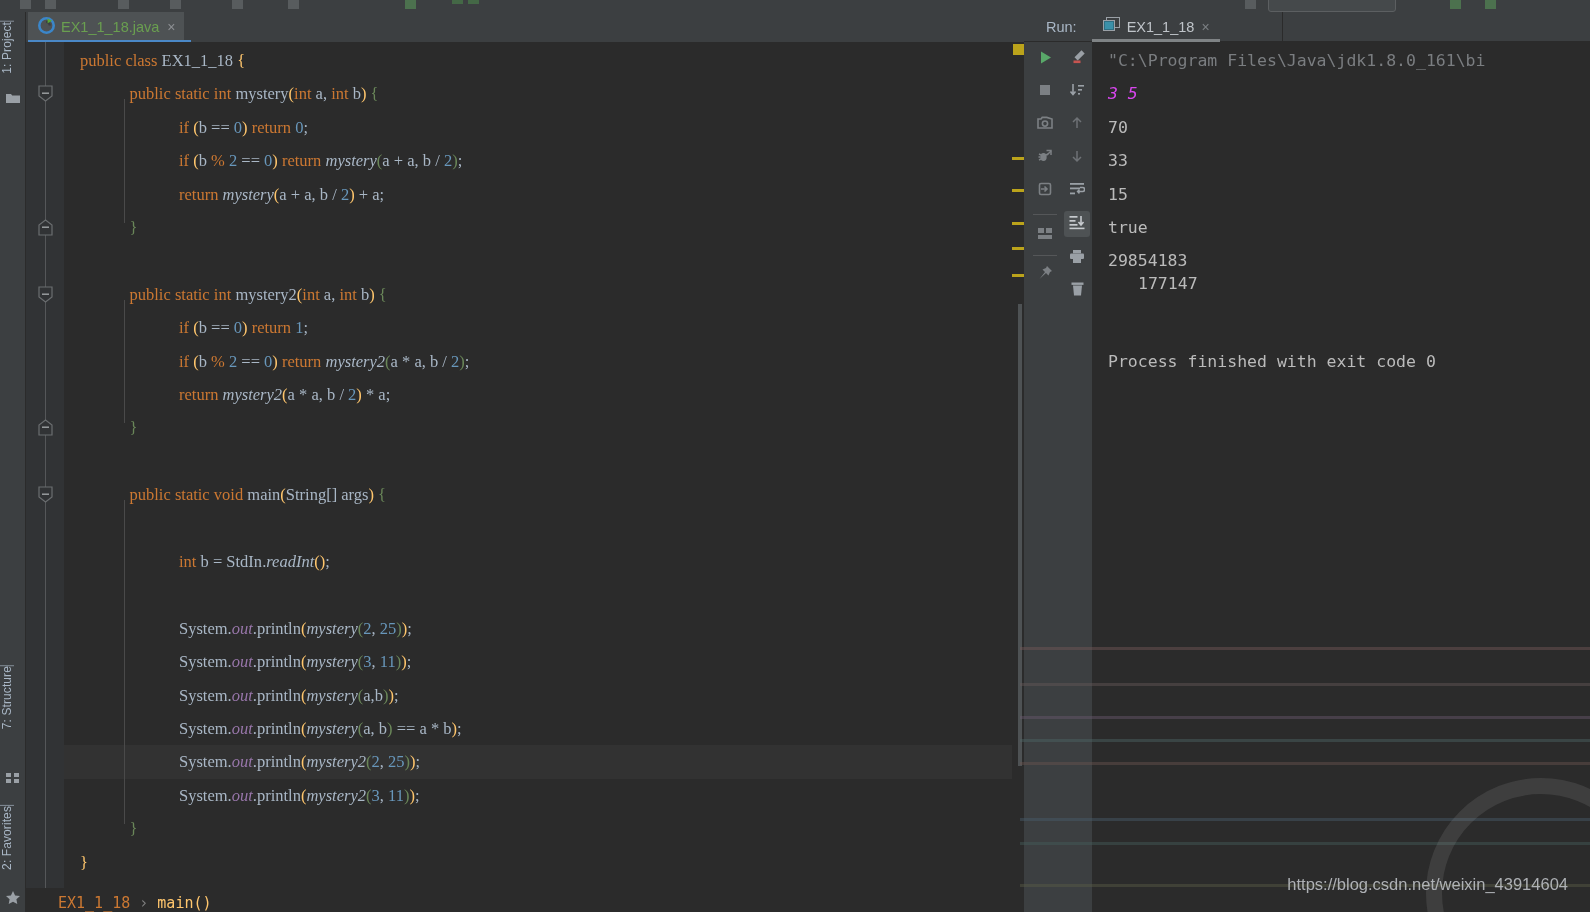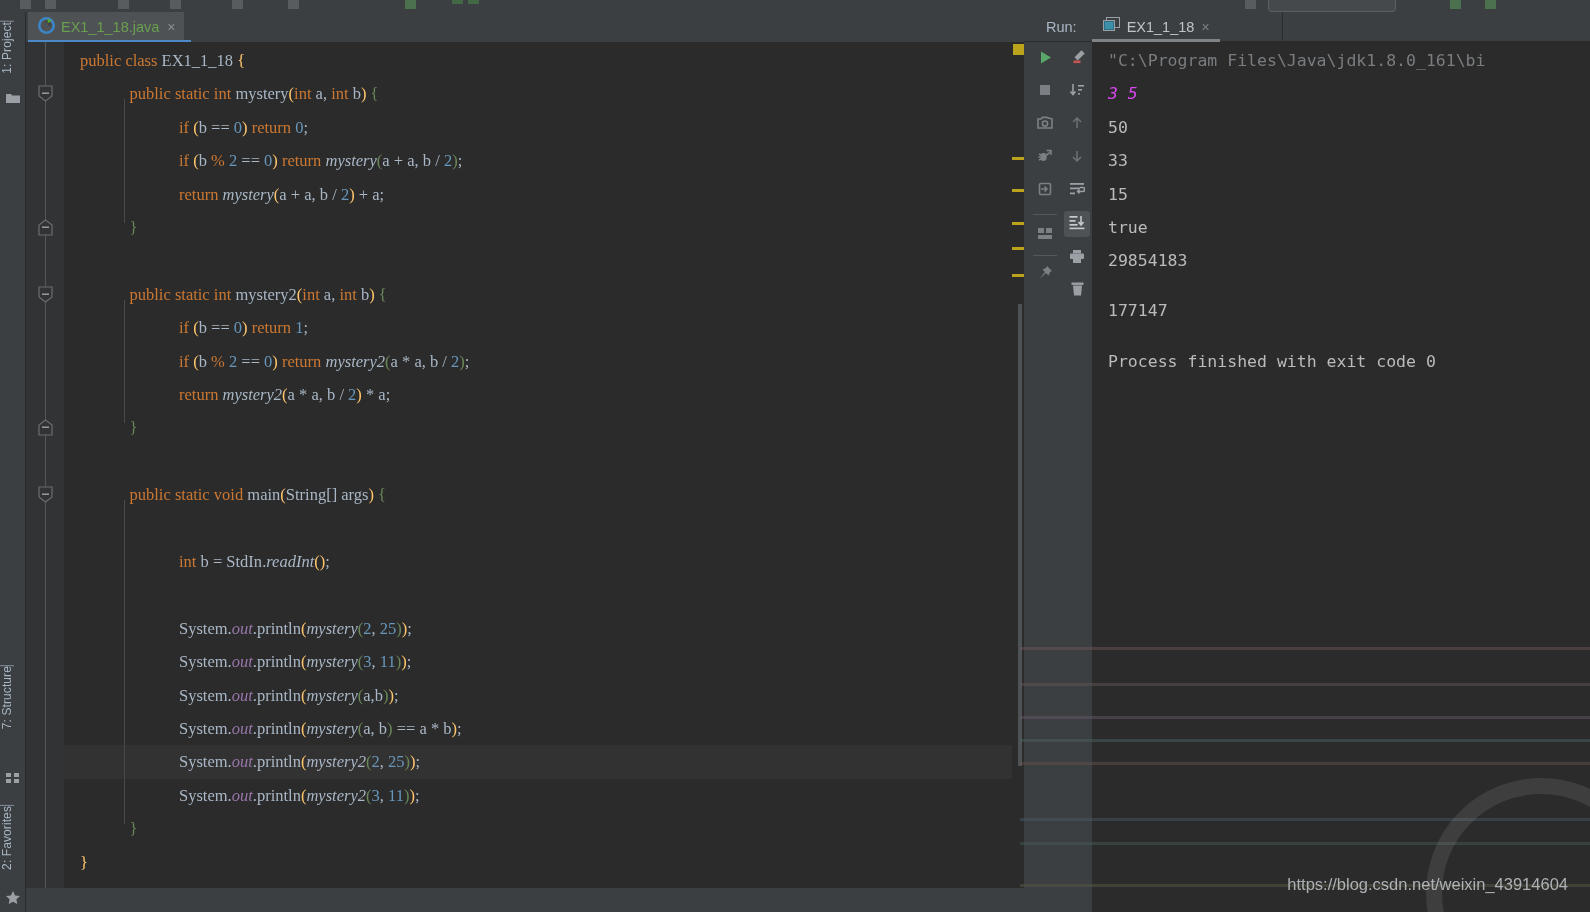--- a/index.html
+++ b/index.html
@@ -220,20 +220,25 @@
       <div class="mk-big"></div>
       <div class="mk" style="top:115px;"></div>
       <div class="mk" style="top:147px;"></div>
       <div class="mk" style="top:180px;"></div>
       <div class="mk" style="top:205px;"></div>
       <div class="mk" style="top:232px;"></div>
     </div>
     <div class="vsplit"></div>
   </div>
 
+  <div class="breadcrumb">
+    <span>EX1_1_18</span>
+    <span class="bc-sep">›</span>
+    <span class="bc-m">main()</span>
+  </div>
 
   <div class="runpanel">
     <div class="run-header">
       <span class="run-label">Run:</span>
       <span class="run-tab">
         <span>
           <svg width="17" height="15" viewBox="0 0 17 15">
             <rect x="3.5" y="0.5" width="13" height="10" fill="none" stroke="#9aa0a6"></rect>
             <rect x="0.5" y="3.5" width="11" height="10" fill="#2f6e82" stroke="#9aa0a6"></rect>
             <rect x="2" y="5" width="8" height="7" fill="#3b90a8"></rect>
@@ -376,26 +381,26 @@
             <rect x="1.5" y="1.5" width="12" height="2.4" fill="#9aa0a6"></rect>
             <path d="M3 4.5h9l-1 10H4z" fill="#9aa0a6"></path>
           </svg>
         </span>
       </div>
     </div>
 
     <div class="console" id="consoleArea">
         <div class="cline cmd" style="top: 2px;">"C:\Program Files\Java\jdk1.8.0_161\bi</div>
         <div class="cline inp" style="top: 35.4px;">3 5</div>
-        <div class="cline" style="top: 68.8px;">50</div>
+        <div class="cline" style="top: 68.8px;">70</div>
         <div class="cline" style="top: 102.2px;">33</div>
         <div class="cline" style="top: 135.6px;">15</div>
         <div class="cline" style="top: 169px;">true</div>
         <div class="cline" style="top: 202.4px;">29854183</div>
-        <div class="cline" style="top: 252px;">177147</div>
+        <div class="cline" style="top: 225px; margin-left: 30px;">177147</div>
         <div class="cline" style="top: 269.2px;"></div>
         <div class="cline" style="top: 302.6px;">Process finished with exit code 0</div>
       </div>
   </div>
 
   <div id="bands">
       <div class="band" style="top: 647px; left: 1020px; width: 570px; background: rgb(122, 90, 90);"></div>
       <div class="band" style="top: 683px; left: 1020px; width: 570px; background: rgb(106, 90, 90);"></div>
       <div class="band" style="top: 716px; left: 1020px; width: 570px; background: rgb(109, 90, 114);"></div>
       <div class="band" style="top: 739px; left: 1020px; width: 570px; background: rgb(78, 106, 106);"></div>

